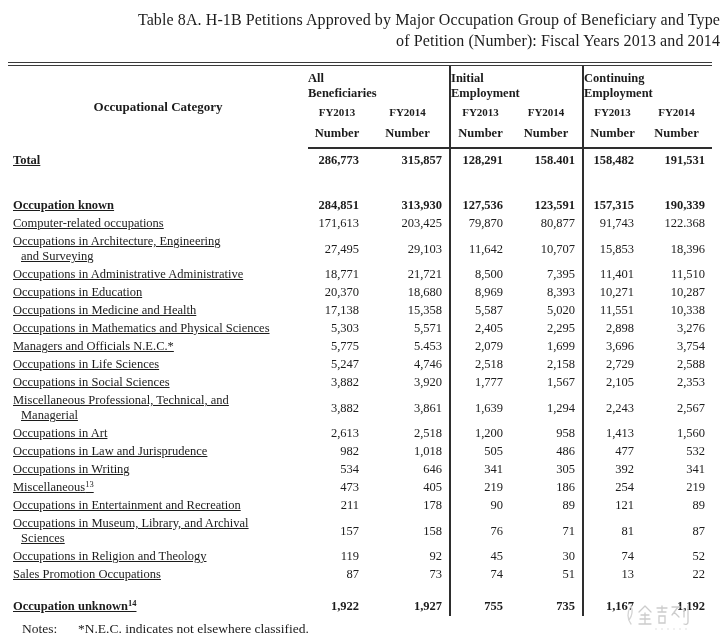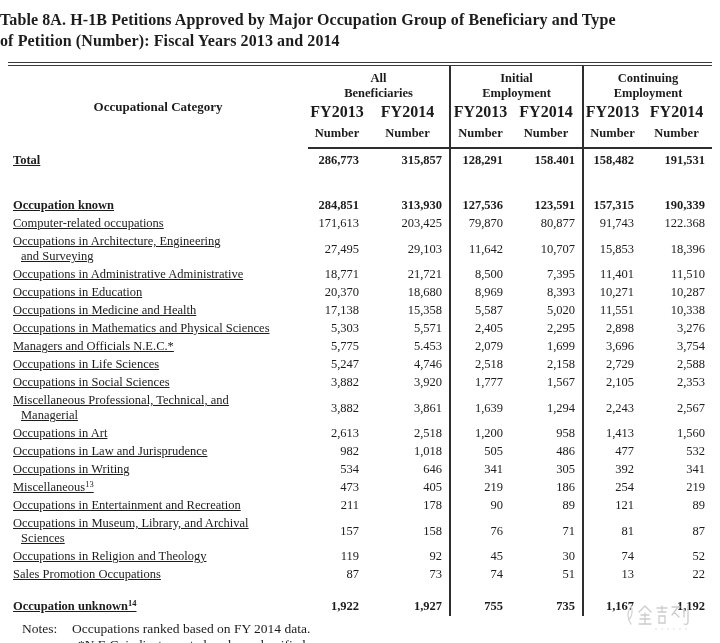--- a/index.html
+++ b/index.html
@@ -7,22 +7,22 @@
     width: 720px; height: 643px;
     background: #ffffff;
     color: #1c1c1c;
     font-family: "Liberation Serif", "DejaVu Serif", serif;
     overflow: hidden;
   }
   .page { position: relative; width: 720px; height: 643px; }
 
   .title {
     padding-top: 9px;
-    text-align: left;
-    font-weight: bold;
+    text-align: right;
+    font-weight: normal;
     font-size: 16px;
     line-height: 21px;
     white-space: pre-line;
     letter-spacing: .1px;
   }
 
   .tablewrap {
     margin: 11px 8px 0 8px;
     border-top: 4px double #3a3a3a;
   }
@@ -43,29 +43,29 @@
   th, td { padding: 0; font-weight: normal; vertical-align: middle; }
 
   thead th { font-weight: bold; }
   thead tr.unit-row th { border-bottom: 2.5px solid #2e2e2e; }
   th.cat-head {
     text-align: center;
     vertical-align: middle;
     font-size: 13px;
   }
   th.group {
-    text-align: center;
+    text-align: left;
     vertical-align: top;
     white-space: pre-line;
     line-height: 15px;
     padding-top: 5px;
     padding-bottom: 3px;
     font-size: 12.5px;
   }
-  th.fy   { text-align: center; line-height: 16px; padding-bottom: 2px; font-size: 16px; }
+  th.fy   { text-align: center; line-height: 16px; padding-bottom: 2px; font-size: 11px; }
   th.unit { text-align: center; line-height: 16px; padding: 3px 0 6px 0; font-size: 12.5px; margin-top: 16px; }
 
   
   .vline { border-right: 2px solid #2e2e2e; }
 
   tbody td.cat {
     padding-left: 13px;
     text-indent: -8px;
     padding-right: 4px;
     line-height: 15px;
@@ -359,21 +359,20 @@
             <td class="num">1,167</td>
             <td class="num">1,192</td>
           </tr>
         </tbody>
     </table>
   </div>
 
   <div class="notes">
     <div class="notes-label">Notes:</div>
     <div class="notes-lines">
-      <div>Occupations ranked based on FY 2014 data.</div>
       <div class="n2line">*N.E.C. indicates not elsewhere classified.</div>
     </div>
   </div>
 
   <div class="watermark" title="金吉列">
     <svg width="84" height="28" viewBox="0 0 84 28" fill="none" stroke="#cccccc" stroke-width="1.3" stroke-linecap="round">
 
       <path d="M9 3 C5 9 5 16 9 21 M9 3 C11 8 10 13 7 17" stroke="#d4d4d4"></path>
 
       <path d="M23 3 L17 9 M23 3 L29 9 M19 12 H27 M18 16 H28 M17 21 H29 M23 10 V21"></path>

